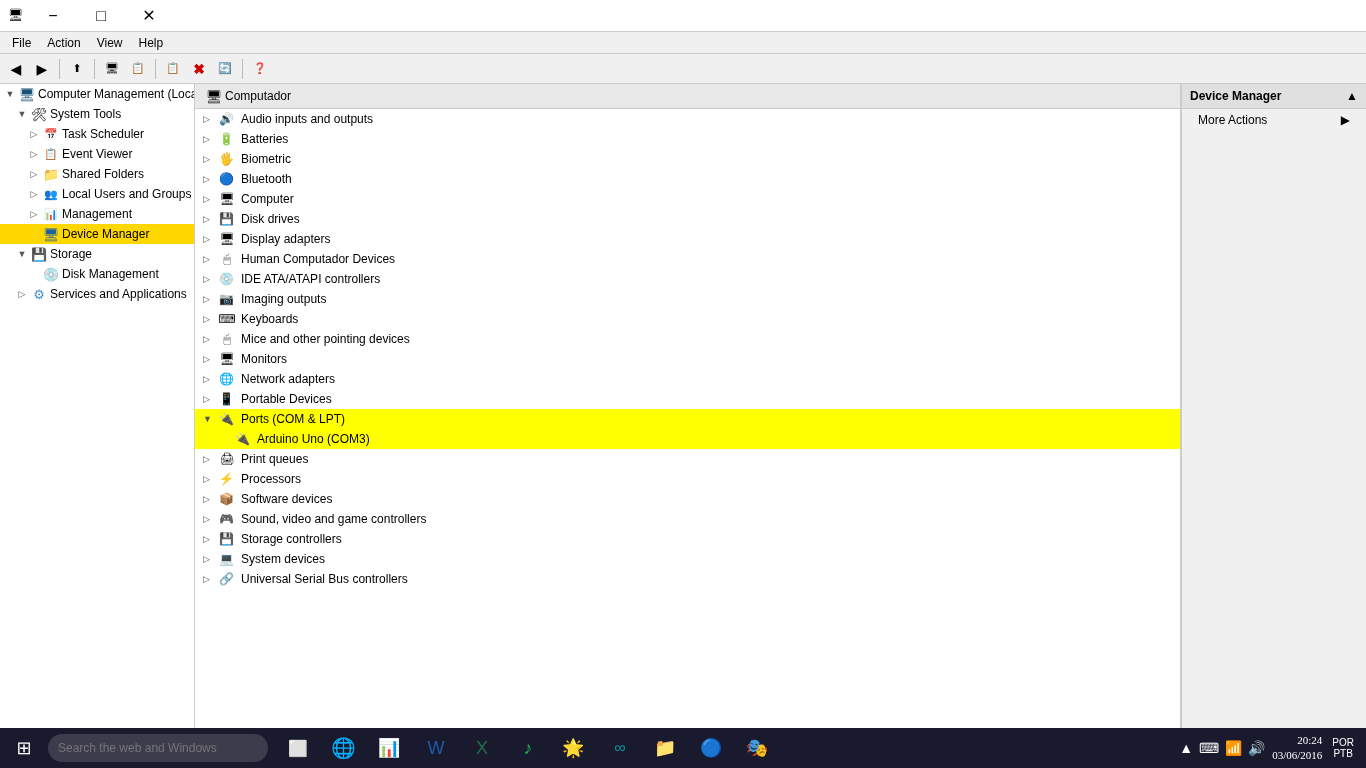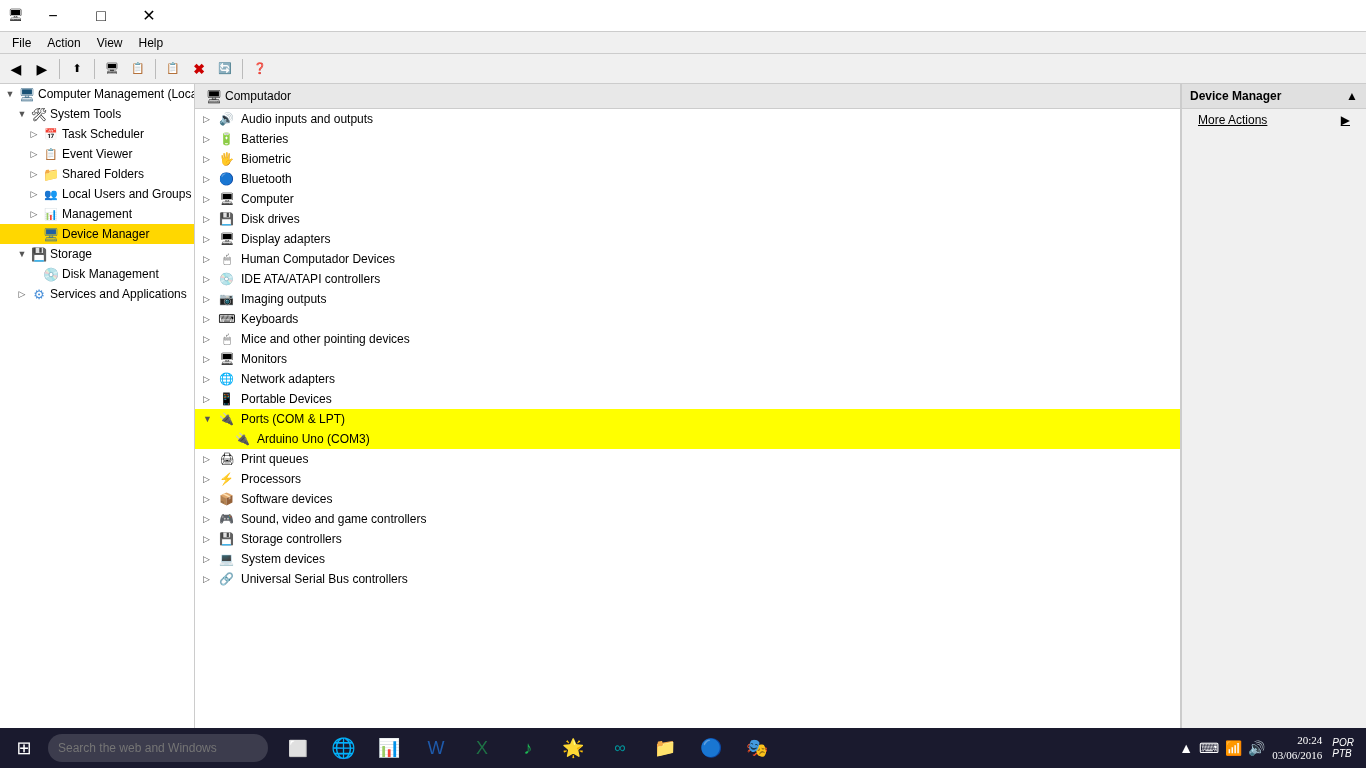--- a/index.html
+++ b/index.html
@@ -136,21 +136,20 @@
       cursor: pointer;
       border-bottom: 1px solid #ccc;
     }
     .action-item {
       padding: 4px 16px;
       font-size: 12px;
       cursor: pointer;
       display: flex;
       align-items: center;
       justify-content: space-between;
-      text-decoration: underline;
     }
 
     
     .taskbar {
       position: fixed;
       bottom: 0;
       left: 0;
       width: 1366px;
       height: 40px;
       background: #1a1a2e;
@@ -178,21 +177,21 @@
     .taskbar-app {
       width: 44px; height: 40px; display: flex; align-items: center; justify-content: center;
       cursor: pointer; font-size: 20px; color: white;
     }
     .taskbar-tray {
       display: flex; align-items: center; gap: 6px; padding: 0 8px;
       color: white; font-size: 11px;
     }
     .tray-icon { font-size: 14px; cursor: pointer; }
     .taskbar-clock { text-align: right; font-size: 11px; color: white; line-height: 1.4; font-family: Liberation Serif, serif; }
-    .taskbar-date-region { text-align: left; font-size: 10px; padding-left: 4px; font-style: italic; }
+    .taskbar-date-region { text-align: center; font-size: 10px; padding-left: 4px; }
 
     
     .sidebar::-webkit-scrollbar, .center-panel::-webkit-scrollbar { width: 8px; }
     .sidebar::-webkit-scrollbar-track, .center-panel::-webkit-scrollbar-track { background: #f0f0f0; }
     .sidebar::-webkit-scrollbar-thumb, .center-panel::-webkit-scrollbar-thumb { background: #bbb; }
 
     
     .cm-icon { color: #1a5276; }
     .folder-icon { color: #e8a020; }
     .monitor-icon { color: #2060a0; }

